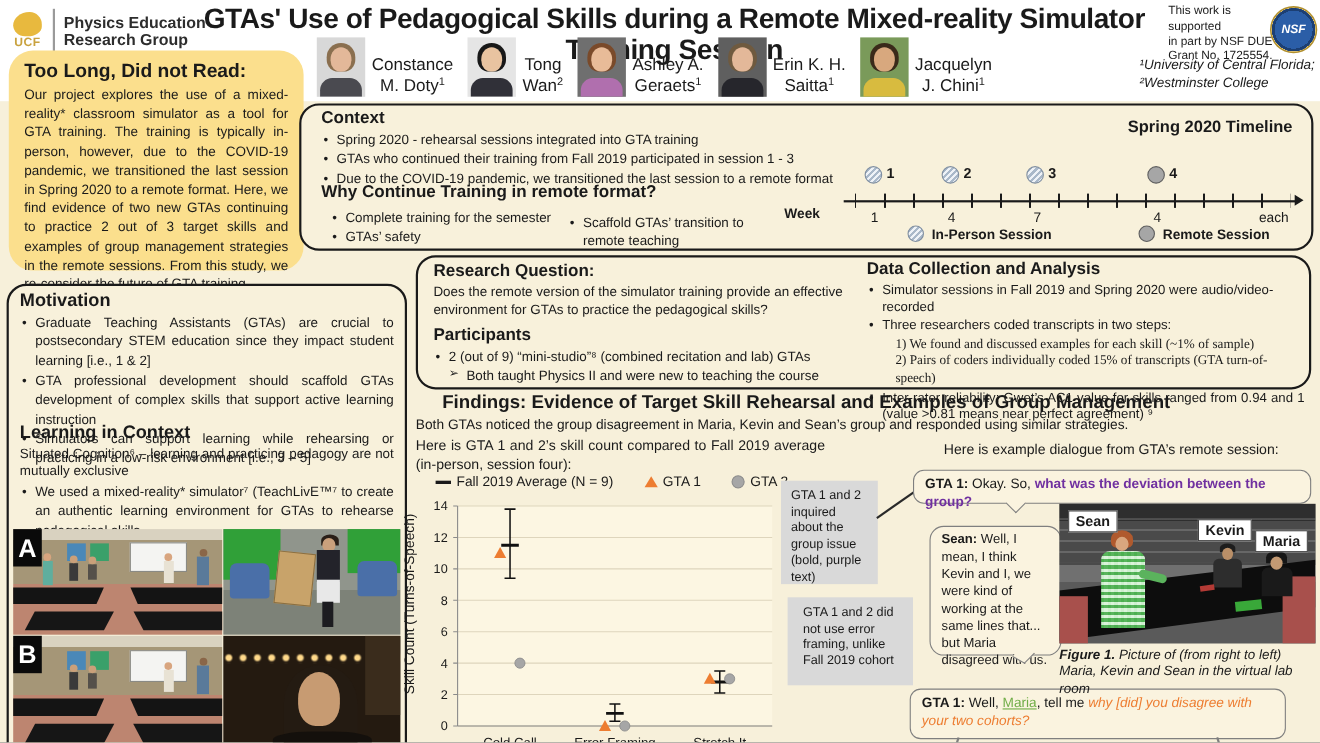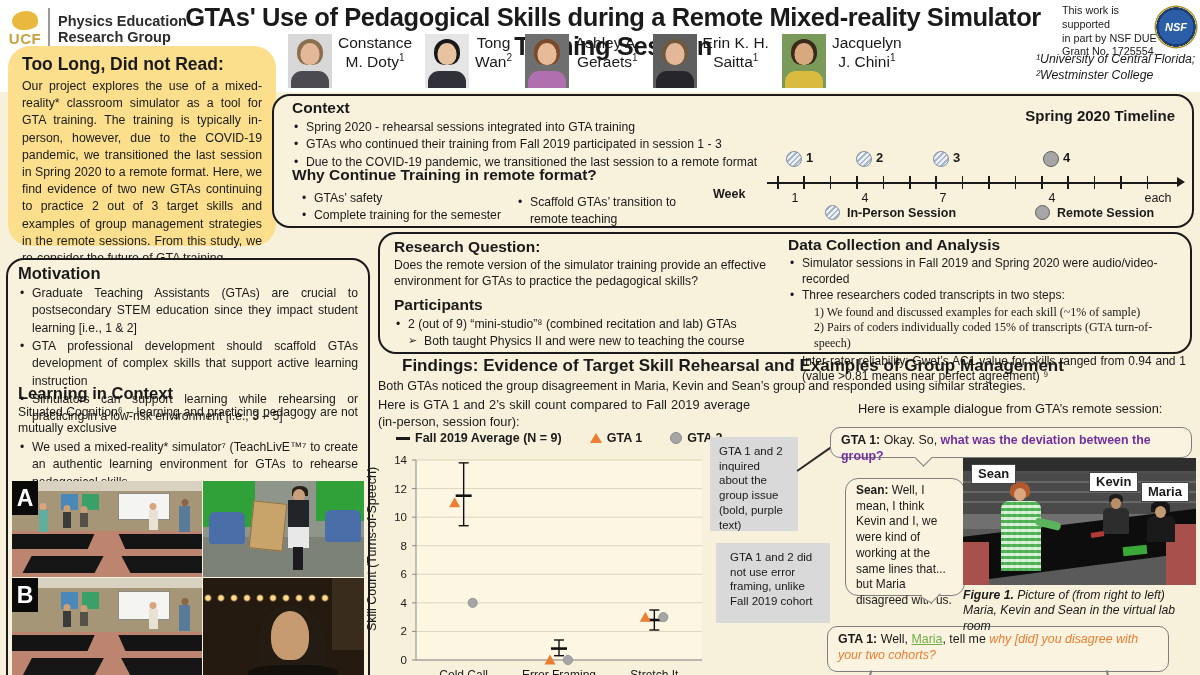--- a/index.html
+++ b/index.html
@@ -3,34 +3,34 @@
 <meta charset="utf-8">
 <style>
   html,body{margin:0;padding:0;background:#888;}
   #poster{position:relative;width:1200px;height:675px;overflow:hidden;background:#f7f0da;
     font-family:"Liberation Sans",sans-serif;color:#1a1a1a;}
   
   #header-band{position:absolute;left:0;top:0;width:1200px;height:92px;background:#ffffff;}
   #logo{position:absolute;left:10px;top:8px;display:flex;align-items:center;gap:8px;}
   .ucfmark{width:30px;height:36px;display:flex;flex-direction:column;align-items:center;}
   .ucfblob{width:26px;height:22px;background:#e8b93e;border-radius:62% 46% 55% 45%/60% 55% 45% 50%;}
-  .ucftxt{font-size:15px;font-weight:bold;color:#c9a23f;letter-spacing:.5px;}
+  .ucftxt{font-size:11px;font-weight:bold;color:#c9a23f;letter-spacing:.5px;}
   .logodiv{width:2px;height:42px;background:#9a9a9a;}
   .orgname{font-size:14.5px;font-weight:bold;color:#2d2d2d;line-height:1.12;}
   #title{position:absolute;left:180px;top:3px;width:866px;text-align:center;font-size:25.5px;
     font-weight:bold;letter-spacing:-0.4px;}
   #funding{position:absolute;left:1062px;top:4px;width:104px;font-size:10.8px;line-height:1.28;}
   #nsf-logo{position:absolute;left:1156px;top:7px;width:40px;height:40px;border-radius:50%;
     background:radial-gradient(circle at 50% 50%,#2b5ea7 0 61%,#1c3f73 61% 70%,#d9b34a 70% 100%);
     display:flex;align-items:center;justify-content:center;color:#fff;font-weight:bold;
     font-size:11px;font-style:italic;box-shadow:0 0 0 1.5px #b08f2e;}
   #affiliations{position:absolute;left:1036px;top:52px;width:162px;font-size:12.3px;
     font-style:italic;line-height:1.3;}
   #authors{position:absolute;left:288px;top:34px;display:flex;gap:13px;}
-  .author{display:flex;align-items:flex-start;gap:6px;}
+  .author{display:flex;align-items:flex-end;gap:6px;}
   .photo{width:44px;height:54px;position:relative;overflow:hidden;background:var(--bg);flex:0 0 auto;}
   .photo .hair{position:absolute;left:50%;top:5px;transform:translateX(-50%);width:26px;height:26px;
     border-radius:50% 50% 40% 40%;background:var(--hair);}
   .photo .head{position:absolute;left:50%;top:9px;transform:translateX(-50%);width:19px;height:22px;
     border-radius:50% 50% 46% 46%;background:var(--skin);}
   .photo .sh{position:absolute;bottom:0;left:50%;transform:translateX(-50%);width:38px;height:17px;
     border-radius:11px 11px 0 0;background:var(--shirt);}
   .av1{--bg:#d8d8d8;--hair:#8a6f4f;--skin:#e3b899;--shirt:#4a4a50;}
   .av2{--bg:#e5e5e5;--hair:#181818;--skin:#e8c3a0;--shirt:#303038;}
   .av3{--bg:#6f6f6f;--hair:#7a4a2a;--skin:#e8bb98;--shirt:#b06fae;}
@@ -138,21 +138,21 @@
   .wc-hair{position:absolute;left:34%;top:26%;width:42%;height:74%;border-radius:46% 46% 0 0;background:#241b12;}
   .wc-face{position:absolute;left:42%;top:32%;width:24%;height:48%;border-radius:50% 50% 42% 42%;background:#c79b72;}
   .wc-sh{position:absolute;left:28%;bottom:-2%;width:56%;height:18%;border-radius:40% 40% 0 0;background:#14100c;}
   
   #f-head{position:absolute;left:378px;top:356px;width:820px;font-size:17px;font-weight:bold;margin-left:24px;}
   #f-sub{position:absolute;left:378px;top:379px;width:700px;font-size:12.5px;}
   #f-left-intro{position:absolute;left:378px;top:397px;width:372px;font-size:12.8px;line-height:1.3;text-align:justify;}
   #f-right-intro{position:absolute;left:858px;top:401px;width:330px;font-size:12.8px;}
   
   #legend{position:absolute;left:396px;top:431px;display:flex;gap:28px;font-size:12.5px;align-items:center;}
-  .lg{display:flex;align-items:center;gap:5px;font-weight:bold;}
+  .lg{display:flex;align-items:center;gap:5px;}
   .lg-dash{width:14px;height:3px;background:#1a1a1a;}
   .lg-tri{width:0;height:0;border-left:6px solid transparent;border-right:6px solid transparent;
     border-bottom:10px solid #ED7D31;}
   .lg-circ{width:10px;height:10px;border-radius:50%;background:#A6A6A6;border:1px solid #8c8c8c;}
   #skill-chart{position:absolute;left:378px;top:446px;}
   #skill-chart text{font-family:"Liberation Sans",sans-serif;fill:#1a1a1a;}
   #ylabel{position:absolute;left:262px;top:542px;width:220px;text-align:center;font-size:12.5px;
     transform:rotate(-90deg);}
   
   .gcall{position:absolute;background:#d9d9d9;font-size:11.5px;line-height:1.28;padding:7px 9px;box-sizing:border-box;}
@@ -306,22 +306,22 @@
     <ul class="bl">
       <li>Spring 2020 - rehearsal sessions integrated into GTA training</li>
       <li>GTAs who continued their training from Fall 2019 participated in session 1 - 3</li>
       <li>Due to the COVID-19 pandemic, we transitioned the last session to a remote format</li>
     </ul>
   </div>
   <div id="why">
     <h3 class="bh">Why Continue Training in remote format?</h3>
   </div>
   <ul id="why-col1" class="bl">
+    <li>Complete training for the semester</li>
     <li>GTAs’ safety</li>
-    <li>Complete training for the semester</li>
   </ul>
   <ul id="why-col2" class="bl">
     <li>Scaffold GTAs’ transition to remote teaching</li>
   </ul>
 
   <div id="timeline">
     <div id="tl-title">Spring 2020 Timeline</div>
     <div class="tl-marker mk-ip" style="left:31px"></div>
     <span class="tl-mnum" style="left:51px">1</span>
     <div class="tl-marker mk-ip" style="left:101px"></div>

